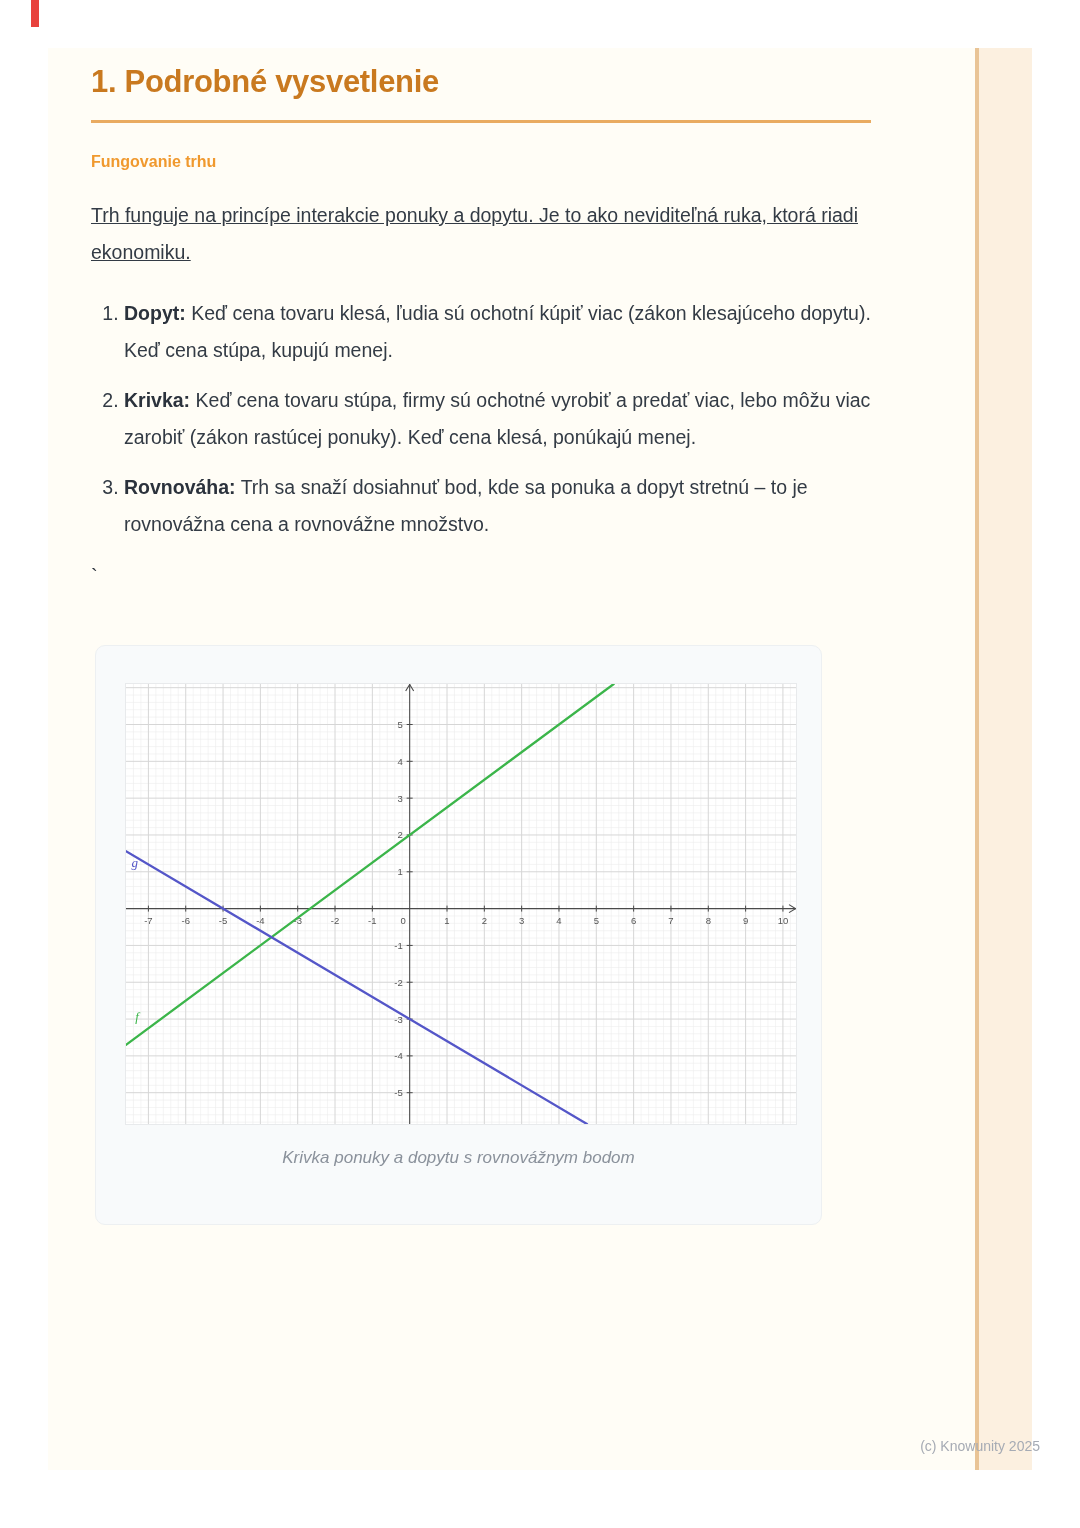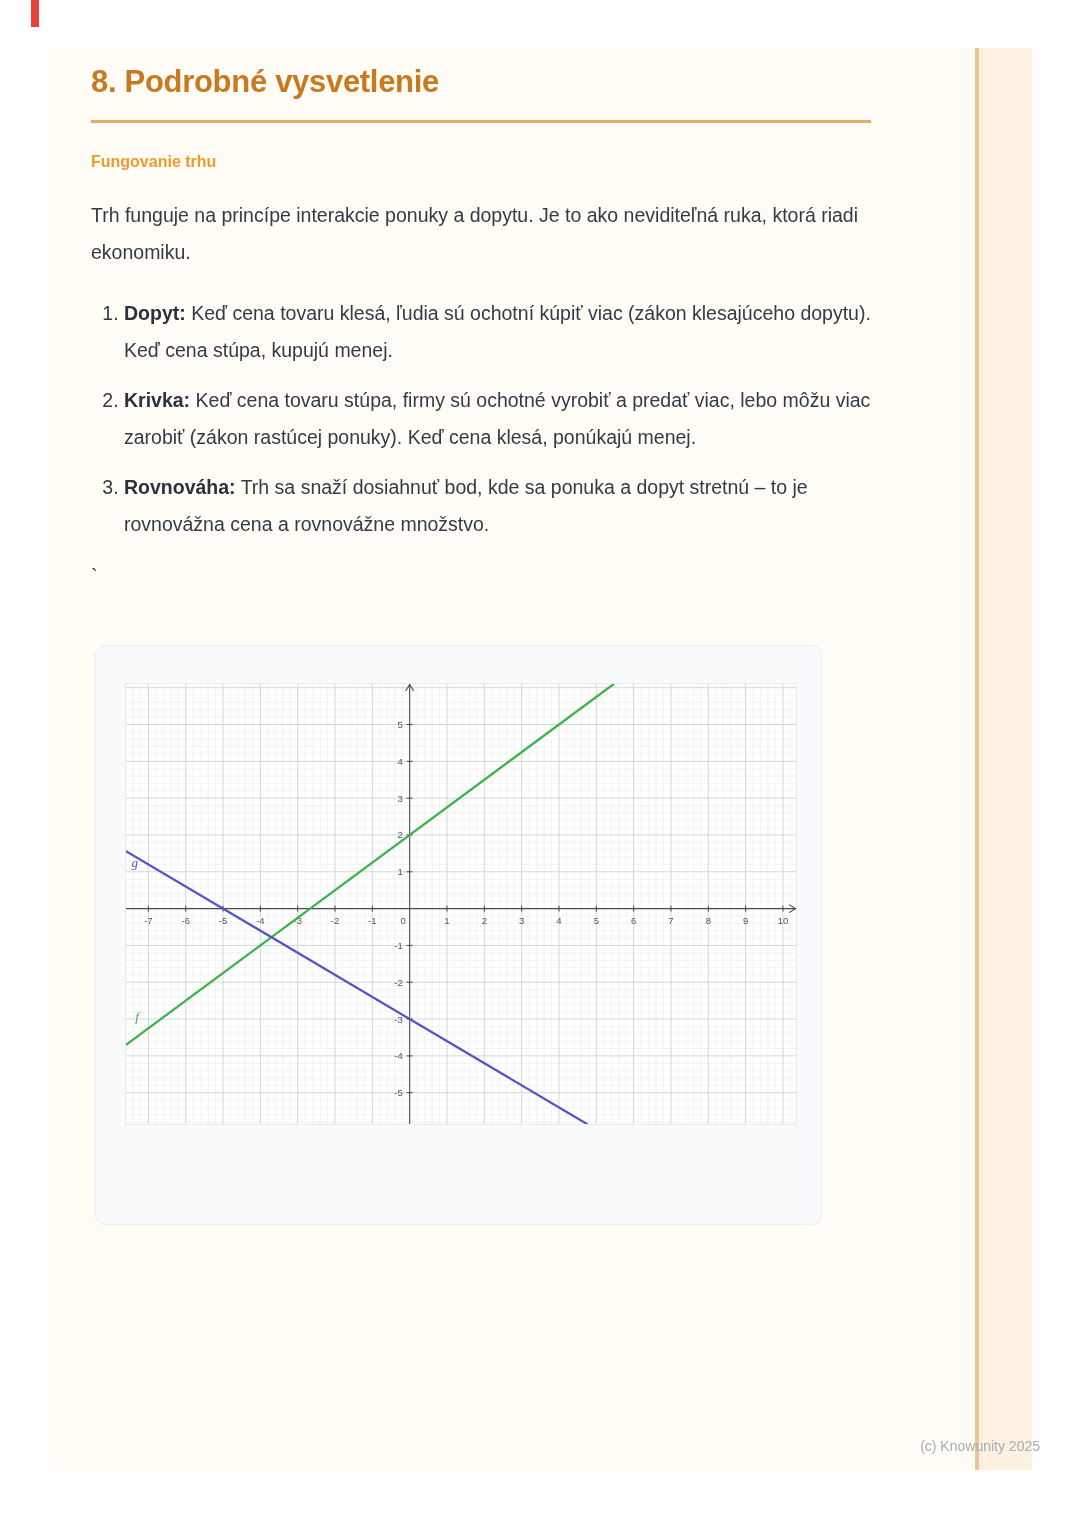--- a/index.html
+++ b/index.html
@@ -8,21 +8,21 @@
 
   .red-marker{position:absolute;left:31px;top:0;width:8px;height:27px;background:#e8423d;}
 
   .content{position:absolute;left:48px;top:48px;width:927px;height:1422px;background:#fffdf6;
            box-sizing:border-box;padding:16px 104px 0 43px;color:#333b45;}
 
   .page-title{margin:0 0 20px 0;font-size:31px;font-weight:700;color:#c9791f;letter-spacing:-0.3px;}
   .title-divider{height:3px;background:#e9ab61;border:none;margin:0 0 30px 0;}
   .section-heading{margin:0 0 26px 0;font-size:16px;font-weight:700;color:#f0992e;}
 
-  .intro{margin:0 0 24px 0;font-size:19.5px;line-height:37px;}
+  .intro{margin:0 0 24px 0;font-size:19.5px;line-height:37px;text-decoration:underline;}
 
   ol.main-list{margin:0;padding-left:33px;font-size:19.5px;line-height:37px;}
   ol.main-list > li{margin-bottom:13px;margin-top:12px;}
   ol.main-list b{color:#2b323c;}
   ul.sub-bullets{list-style:disc;margin:10px 0 0 0;padding-left:21px;}
   ul.sub-bullets li{margin-bottom:14px;}
 
   .stray{margin-top:22px;font-size:20px;color:#2b323c;height:30px;}
 
   .figure-card{position:relative;margin-top:50px;margin-left:4px;width:727px;height:580px;
@@ -39,21 +39,21 @@
   .footer-credit{position:absolute;top:1438px;right:40px;font-size:14px;color:#a6abb4;z-index:5;}
 </style>
 </head>
 <body>
 
 <div class="screen">
 
   <div class="red-marker"></div>
 
   <div class="content">
-    <h1 class="page-title">8. Podrobné vysvetlenie</h1>
+    <h1 class="page-title">1. Podrobné vysvetlenie</h1>
     <hr class="title-divider">
     <h2 class="section-heading">Fungovanie trhu</h2>
 
     <p class="intro">Trh funguje na princípe interakcie ponuky a dopytu. Je to ako neviditeľná ruka, ktorá riadi ekonomiku.</p>
 
     <ol class="main-list">
         <li><b>Dopyt:</b> Keď cena tovaru klesá, ľudia sú ochotní kúpiť viac (zákon klesajúceho dopytu). Keď cena stúpa, kupujú menej.</li>
         <li><b>Krivka:</b> Keď cena tovaru stúpa, firmy sú ochotné vyrobiť a predať viac, lebo môžu viac zarobiť (zákon rastúcej ponuky). Keď cena klesá, ponúkajú menej.</li>
         <li><b>Rovnováha:</b> Trh sa snaží dosiahnuť bod, kde sa ponuka a dopyt stretnú – to je rovnovážna cena a rovnovážne množstvo.</li>
       </ol>
@@ -268,20 +268,21 @@
             <line x1="280.67688022284125" y1="77.32217573221757" x2="286.67688022284125" y2="77.32217573221757" stroke="#4a4a4a" stroke-width="1"></line>
             <text x="276.67688022284125" y="80.82217573221757" font-size="9.5" fill="#555" text-anchor="end" font-family="&quot;Liberation Sans&quot;, sans-serif">4</text>
             <line x1="280.67688022284125" y1="40.50209205020919" x2="286.67688022284125" y2="40.50209205020919" stroke="#4a4a4a" stroke-width="1"></line>
             <text x="276.67688022284125" y="44.00209205020919" font-size="9.5" fill="#555" text-anchor="end" font-family="&quot;Liberation Sans&quot;, sans-serif">5</text>
             <line x1="0" y1="360.83682008368197" x2="487.72516248839366" y2="0" stroke="#3bb54a" stroke-width="2.3" stroke-linecap="round"></line>
             <text x="9.331476323119778" y="336.90376569037653" font-size="13" fill="#3bb54a" font-style="italic" font-family="&quot;Liberation Serif&quot;, serif">f</text>
             <line x1="0" y1="167.163179916318" x2="460.974930362117" y2="440" stroke="#5456c8" stroke-width="2.3" stroke-linecap="round"></line>
             <text x="5.598885793871847" y="183.36401673640168" font-size="13" fill="#5456c8" font-style="italic" font-family="&quot;Liberation Serif&quot;, serif">g</text>
           </svg>
       </div>
+      <div class="figure-caption">Krivka ponuky a dopytu s rovnovážnym bodom</div>
     </div>
   </div>
 
   <div class="accent-line"></div>
   <div class="right-stripe"></div>
 
   <div class="footer-credit">(c) Knowunity 2025</div>
 
 </div>
 

